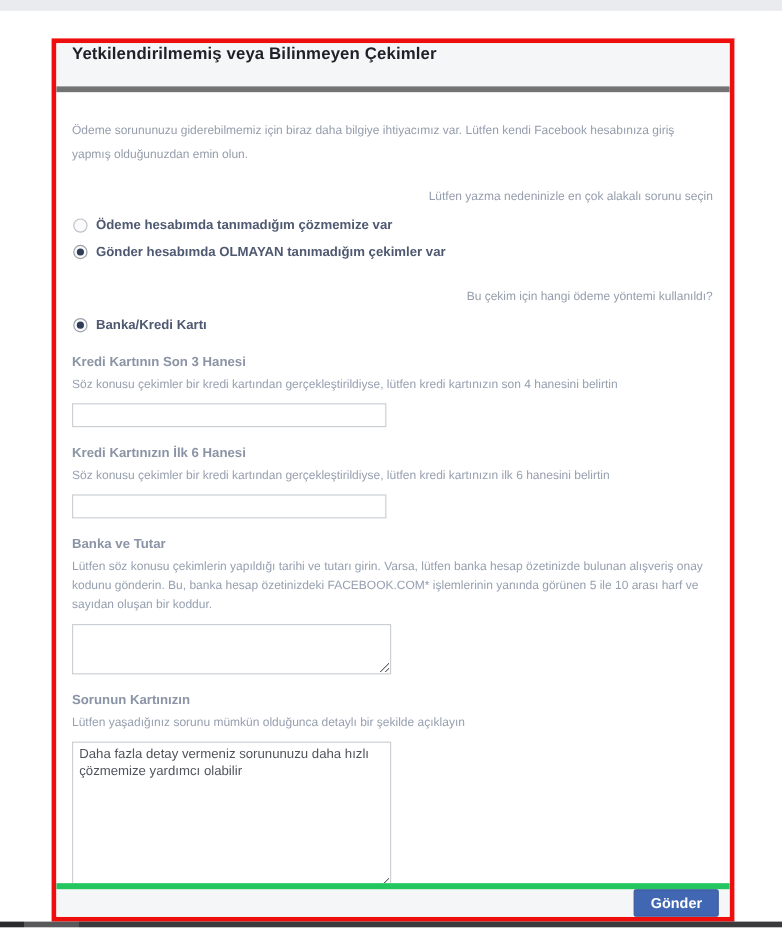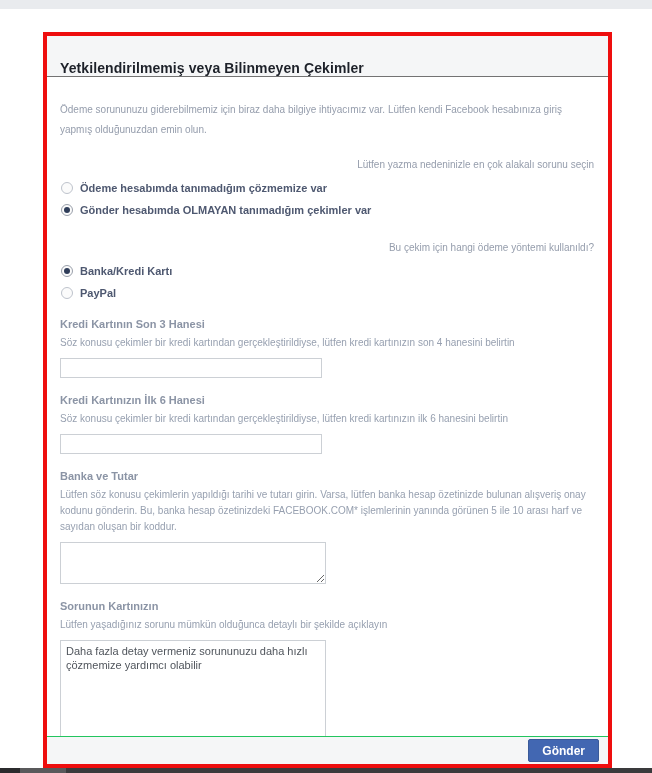--- a/index.html
+++ b/index.html
@@ -16,22 +16,22 @@
   }
   .dialog {
     position:absolute; left:43px; top:32px; width:569px; height:736px;
     border:4px solid #ee0e0e;
     background:#ffffff;
     display:flex; flex-direction:column;
   }
   .dialog-header {
     flex:none; height:41px;
     background:#f5f6f7;
-    border-bottom:1px solid #737373;
-    display:flex; align-items:flex-end;
+    border-bottom:5px solid #737373;
+    display:flex; align-items:flex-start;
     padding:0 13px;
   }
   .dialog-title {
     font-size:14px; font-weight:bold; color:#1d2129; letter-spacing:.1px;
   }
   .dialog-body {
     flex:1 1 auto; overflow:hidden;
     padding:23px 14px 0 13px;
     background:#fff;
   }
@@ -82,21 +82,21 @@
     font-family:"Liberation Sans","DejaVu Sans",sans-serif;
     font-size:11px; color:#50555c; line-height:14px;
     padding:3px 5px; background:#fff; outline:none;
     resize:both;
   }
   textarea.small { height:42px; }
   textarea.large { height:123px; }
   .dialog-footer {
     flex:none; height:28px;
     background:#f5f6f7;
-    border-top:1px solid #22c55e;
+    border-top:5px solid #22c55e;
     display:flex; align-items:center; justify-content:flex-end;
     padding:0 9px;
   }
   .submit-btn {
     background:#4267b2; border:1px solid #3a5a99; border-radius:2px;
     color:#ffffff; font-weight:bold; font-size:12px;
     font-family:"Liberation Sans","DejaVu Sans",sans-serif;
     padding:4px 13px; cursor:pointer; height:23px; line-height:14px;
   }
   .bottom-strip {
@@ -134,24 +134,20 @@
       <span class="radio-label">Gönder hesabımda OLMAYAN tanımadığım çekimler var</span>
     </div>
 
     <div class="q-label q-gap">Bu çekim için hangi ödeme yöntemi kullanıldı?</div>
 
     <div class="radio-row">
       <span class="radio checked"></span>
       <span class="radio-label">Banka/Kredi Kartı</span>
     </div>
 
-    <div class="radio-row">
-      <span class="radio"></span>
-      <span class="radio-label">PayPal</span>
-    </div>
 
     <div class="field">
       <div class="field-label">Kredi Kartının Son 3 Hanesi</div>
       <div class="field-desc">Söz konusu çekimler bir kredi kartından gerçekleştirildiyse, lütfen kredi kartınızın son 4 hanesini belirtin</div>
       <input class="text-input" type="text" value="" style="">
     </div>
 
     <div class="field">
       <div class="field-label">Kredi Kartınızın İlk 6 Hanesi</div>
       <div class="field-desc">Söz konusu çekimler bir kredi kartından gerçekleştirildiyse, lütfen kredi kartınızın ilk 6 hanesini belirtin</div>

